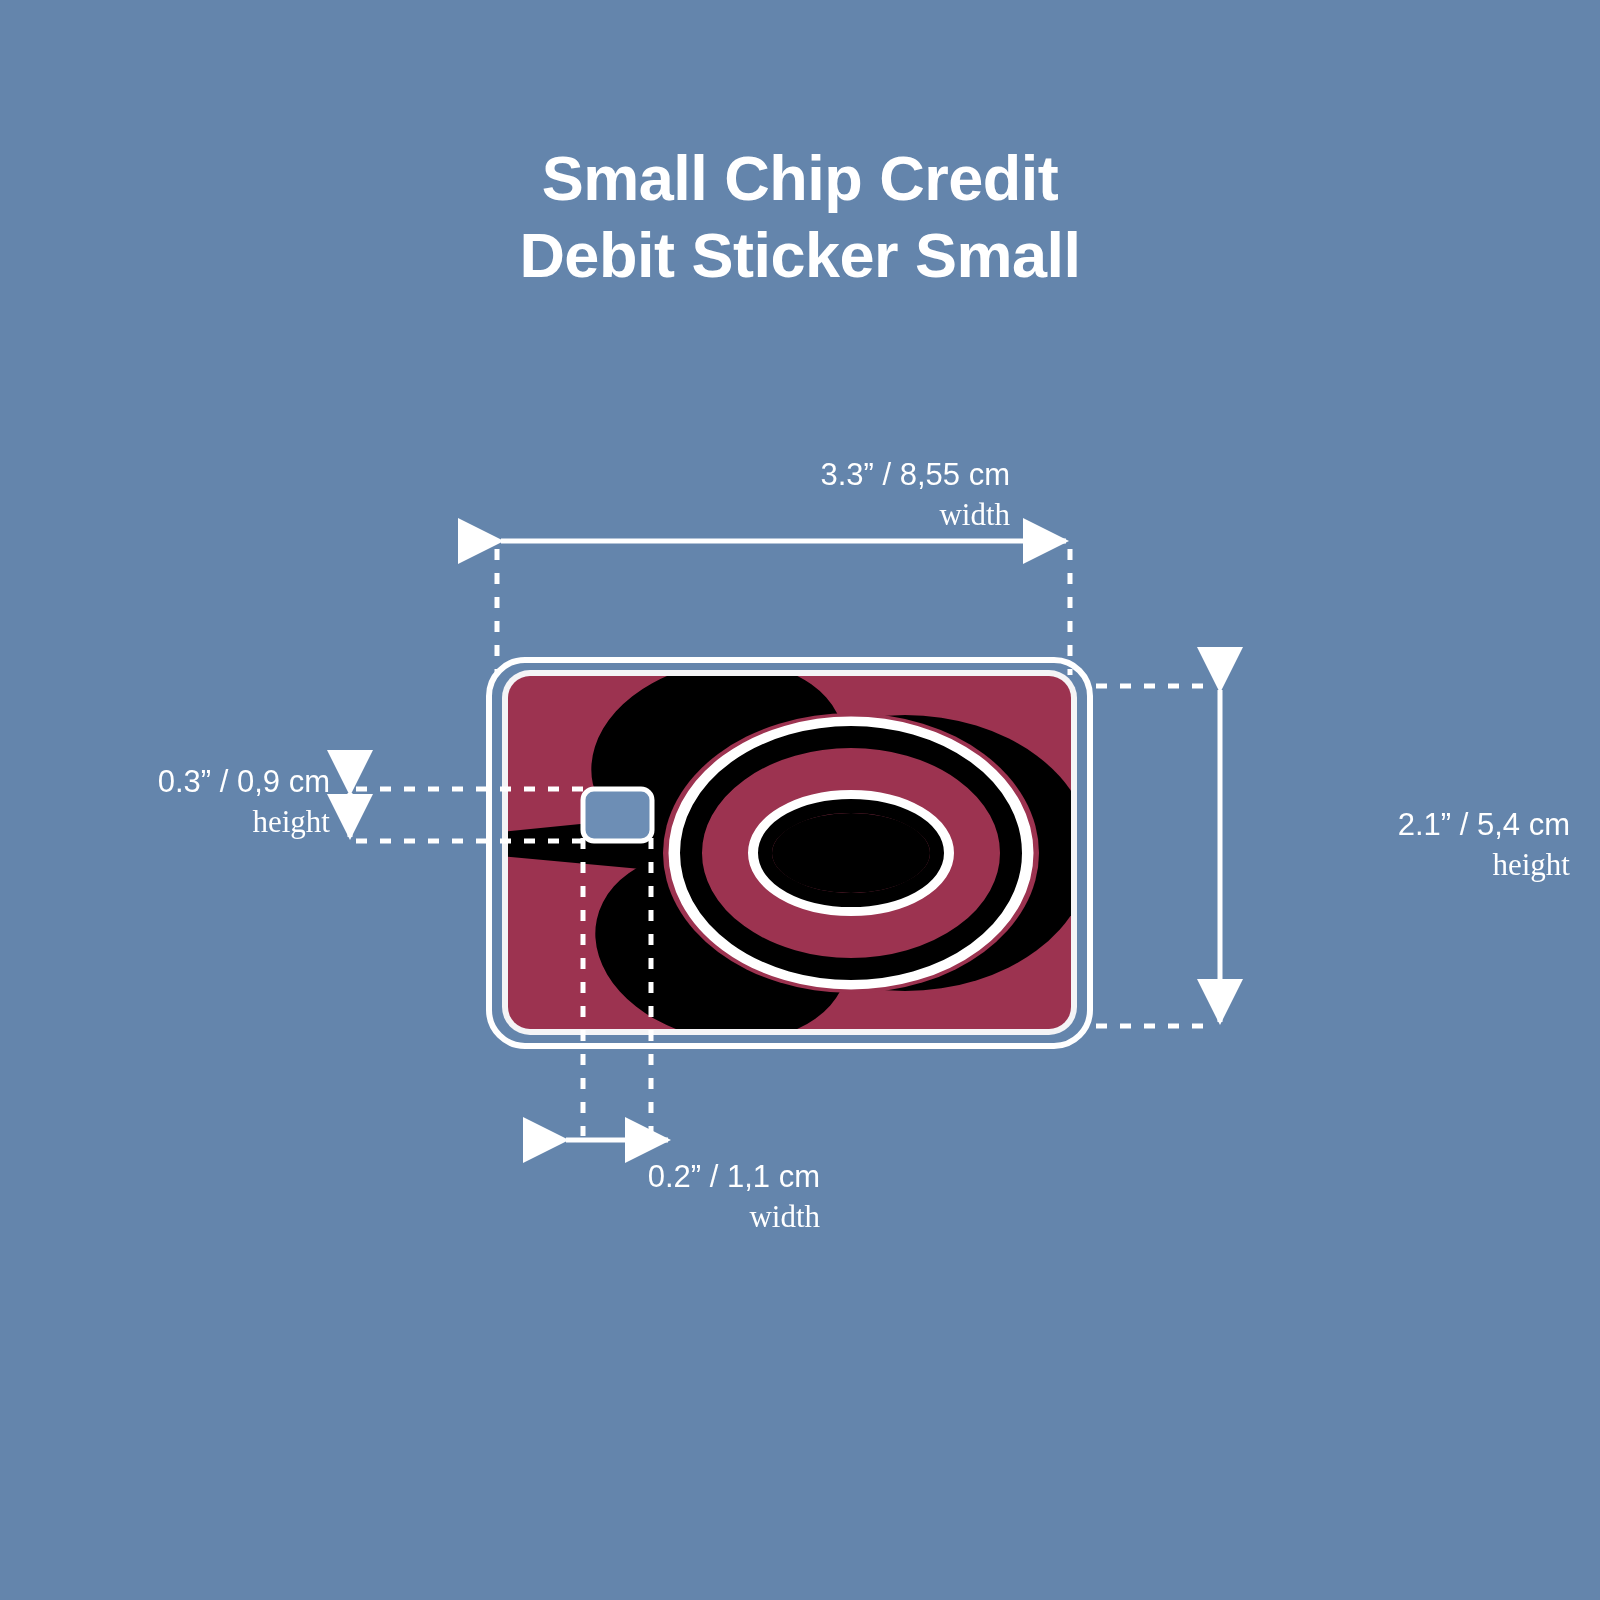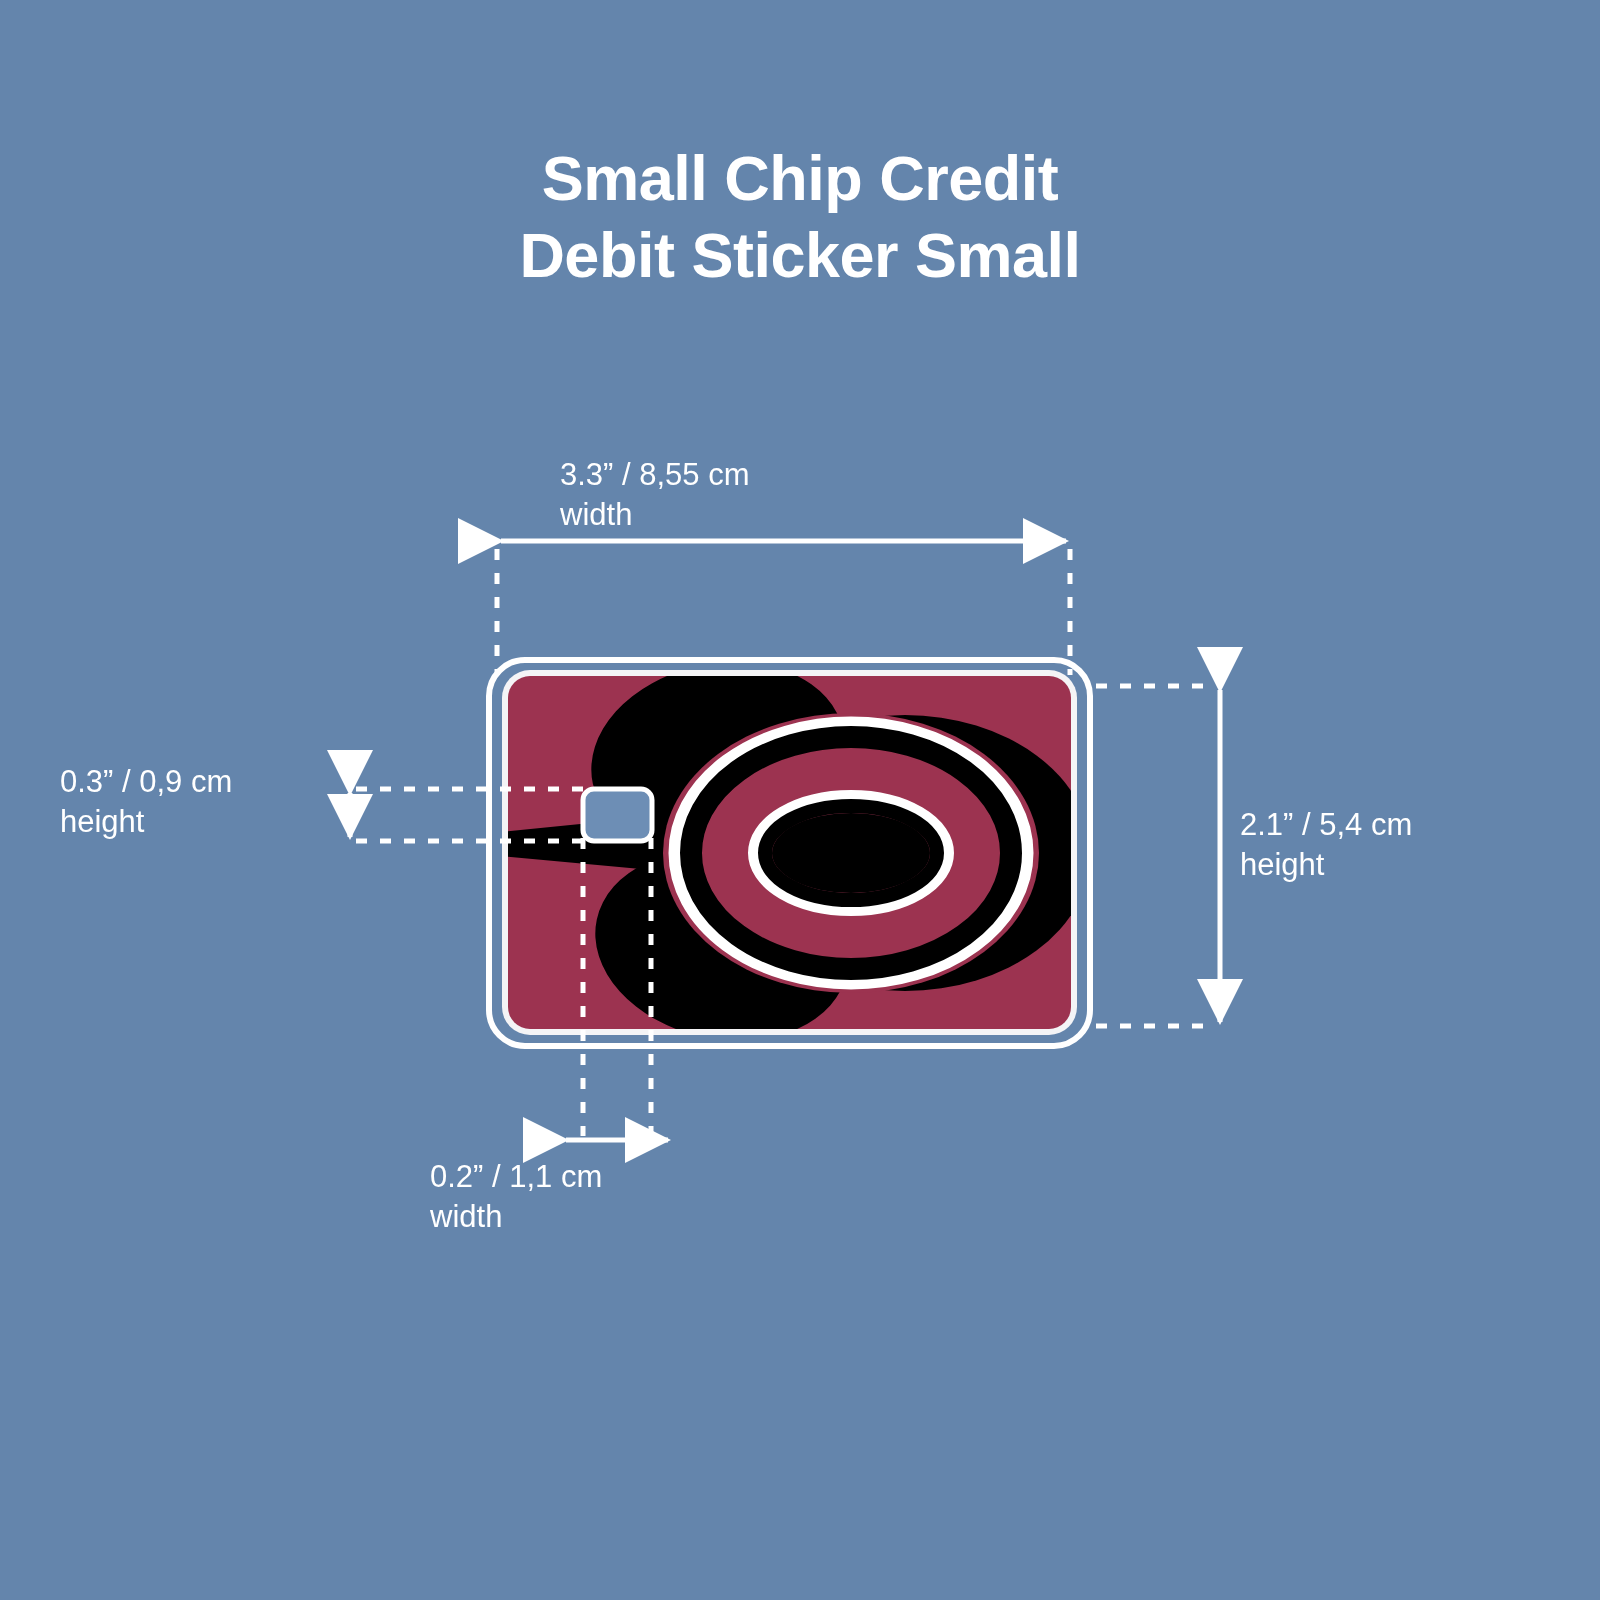--- a/index.html
+++ b/index.html
@@ -40,25 +40,25 @@
     pointer-events: none;
   }
   .title-line { display: block; }
 
   .dim-label {
     position: absolute;
     color: #ffffff;
     font-size: 31px;
     font-weight: 400;
     line-height: 1.28;
-    text-align: left;
+    text-align: right;
     white-space: nowrap;
   }
   .dim-label .val { display: block; }
-  .dim-label .unit { display: block; }
+  .dim-label .unit { display: block; font-family: Liberation Serif, serif; }
 
   #label-top   { left: 560px;  top: 455px; width: 450px; }
   #label-left  { left: 60px;   top: 762px; width: 270px; }
   #label-right { left: 1240px; top: 805px; width: 330px; }
   #label-bottom{ left: 430px;  top: 1157px; width: 390px; }
 </style>
 </head>
 <body>
 
 <div id="stage">

